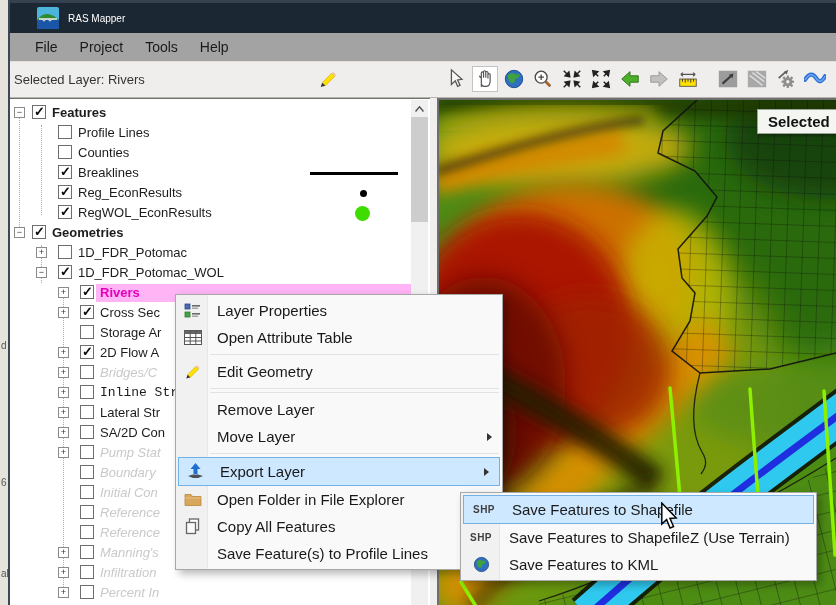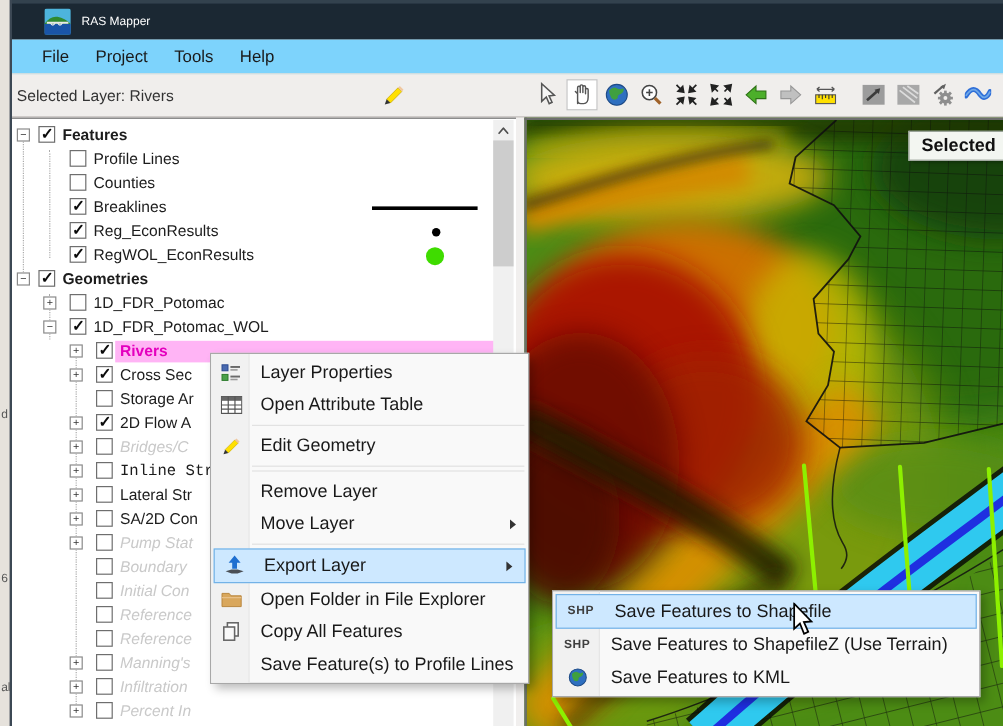--- a/index.html
+++ b/index.html
@@ -9,21 +9,21 @@
   
   #sliver{position:absolute;left:0;top:0;width:8px;height:605px;background:#e6e2dc;border-right:2px solid #3c4854;}
   .frag{position:absolute;left:1px;font-size:10px;color:#555;}
 
   
   #titlebar{position:absolute;left:10px;top:0;width:826px;height:33px;background:#1b2833;border-top:3px solid #33424e;box-sizing:border-box;display:flex;align-items:center;}
   #titlebar .appicon{width:22px;height:22px;margin-left:27px;flex:none;}
   #titlebar .ttl{color:#fff;font-size:10px;margin-left:9px;}
 
   
-  #menubar{position:absolute;left:10px;top:33px;width:826px;height:29px;background:#7dd3fc;display:flex;align-items:center;padding-left:14px;box-sizing:border-box;border-bottom:1px solid #e3e0db;}
+  #menubar{position:absolute;left:10px;top:33px;width:826px;height:29px;background:#a3a3a3;display:flex;align-items:center;padding-left:14px;box-sizing:border-box;border-bottom:1px solid #e3e0db;}
   .mbitem{padding:5px 11px;font-size:14px;color:#1a1a1a;}
 
   
   #toolbar{position:absolute;left:10px;top:62px;width:826px;height:36px;background:#f0eeec;border-bottom:1px solid #b8b4b0;box-sizing:border-box;}
   #sel-layer{position:absolute;left:4px;top:10px;font-size:13px;color:#333;}
   #tb-pencil{position:absolute;left:308px;top:7px;}
   #tools{position:absolute;left:433px;top:4px;display:flex;gap:3px;align-items:center;}
   .tbtn{width:26px;height:26px;display:flex;align-items:center;justify-content:center;background:transparent;border:1px solid transparent;box-sizing:border-box;}
   .tbtn.active{background:#fff;border:1px solid #c3c3c3;}
   .tbtn.gapafter{margin-right:11px;}
@@ -47,21 +47,21 @@
   #vscroll{position:absolute;left:401px;top:1px;width:17px;height:505px;background:#f0f0f0;}
   #vscroll .btn{position:absolute;left:0;top:0;width:17px;height:17px;display:flex;align-items:center;justify-content:center;}
   #vscroll .thumb{position:absolute;left:0;top:17px;width:17px;height:105px;background:#cdcdcd;}
 
   
   #map{position:absolute;left:437px;top:98px;width:399px;height:507px;border-left:2px solid #6e6e6e;border-top:2px solid #6e6e6e;box-sizing:border-box;overflow:hidden;background:#4c8c14;}
   #maptip{position:absolute;left:318px;top:9px;padding:3px 10px;background:#f3f6f1;border:1px solid #99a398;font-size:15px;font-weight:bold;color:#111;box-shadow:2px 2px 3px rgba(0,0,0,.35);white-space:nowrap;}
 
   
   .menu{position:absolute;background:#f9f9f9;border:1px solid #a8a8a8;box-shadow:4px 4px 8px rgba(0,0,0,.28);padding:2px 0;box-sizing:border-box;}
-  #ctxmenu{left:175px;top:294px;width:266px;z-index:10;}
+  #ctxmenu{left:175px;top:294px;width:328px;z-index:10;}
   #submenu{left:460px;top:492px;width:357px;z-index:11;}
   .gutterbg{position:absolute;left:0;top:0;bottom:0;width:31px;background:#f1f1f1;border-right:1px solid #e6e6e6;}
   .mi{position:relative;height:27px;display:flex;align-items:center;font-size:15px;color:#191919;}
   .mi .ic{width:33px;display:flex;justify-content:center;align-items:center;flex:none;}
   #submenu .mi .ic{width:40px;}
   .mi .lb{flex:1;padding-left:8px;white-space:nowrap;}
   .mi .ar{width:0;height:0;border-left:5px solid #333;border-top:4px solid transparent;border-bottom:4px solid transparent;margin-right:10px;}
   .mi.hl{background:#cde8ff;border:1px solid #73b2e7;margin:0 2px;}
   .sep{height:1px;background:#e2e2e2;margin:3px 3px 3px 34px;}
   .shp{font-size:10px;font-weight:bold;letter-spacing:.5px;color:#3f3f3f;}

